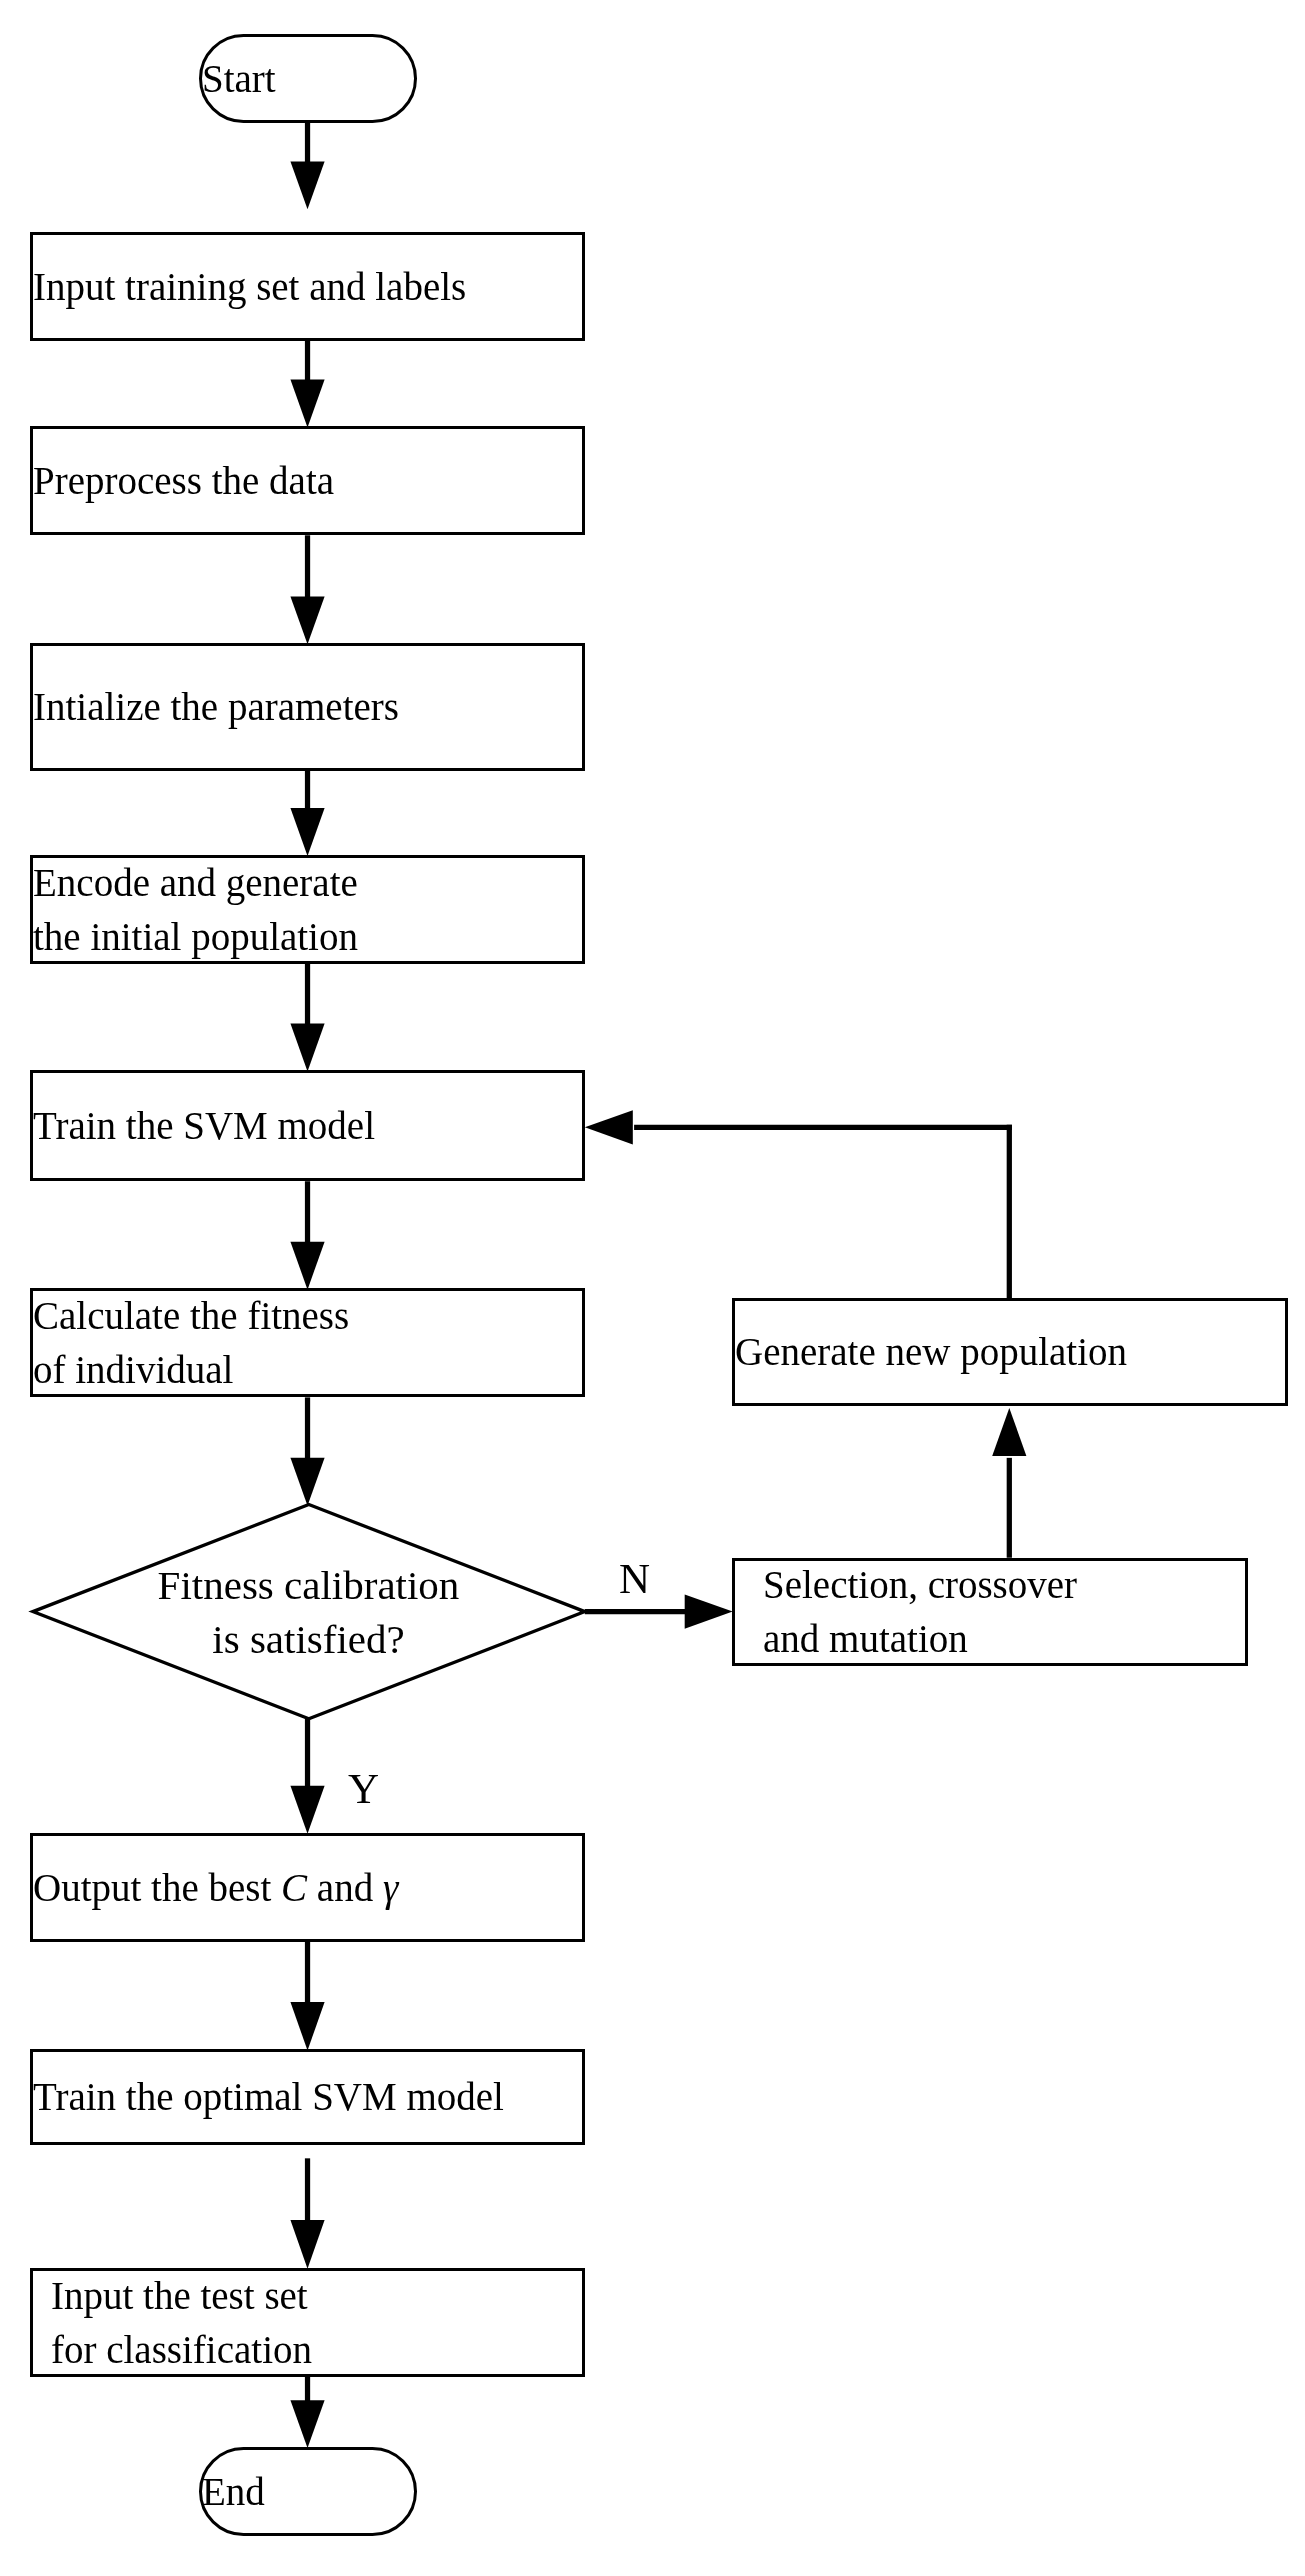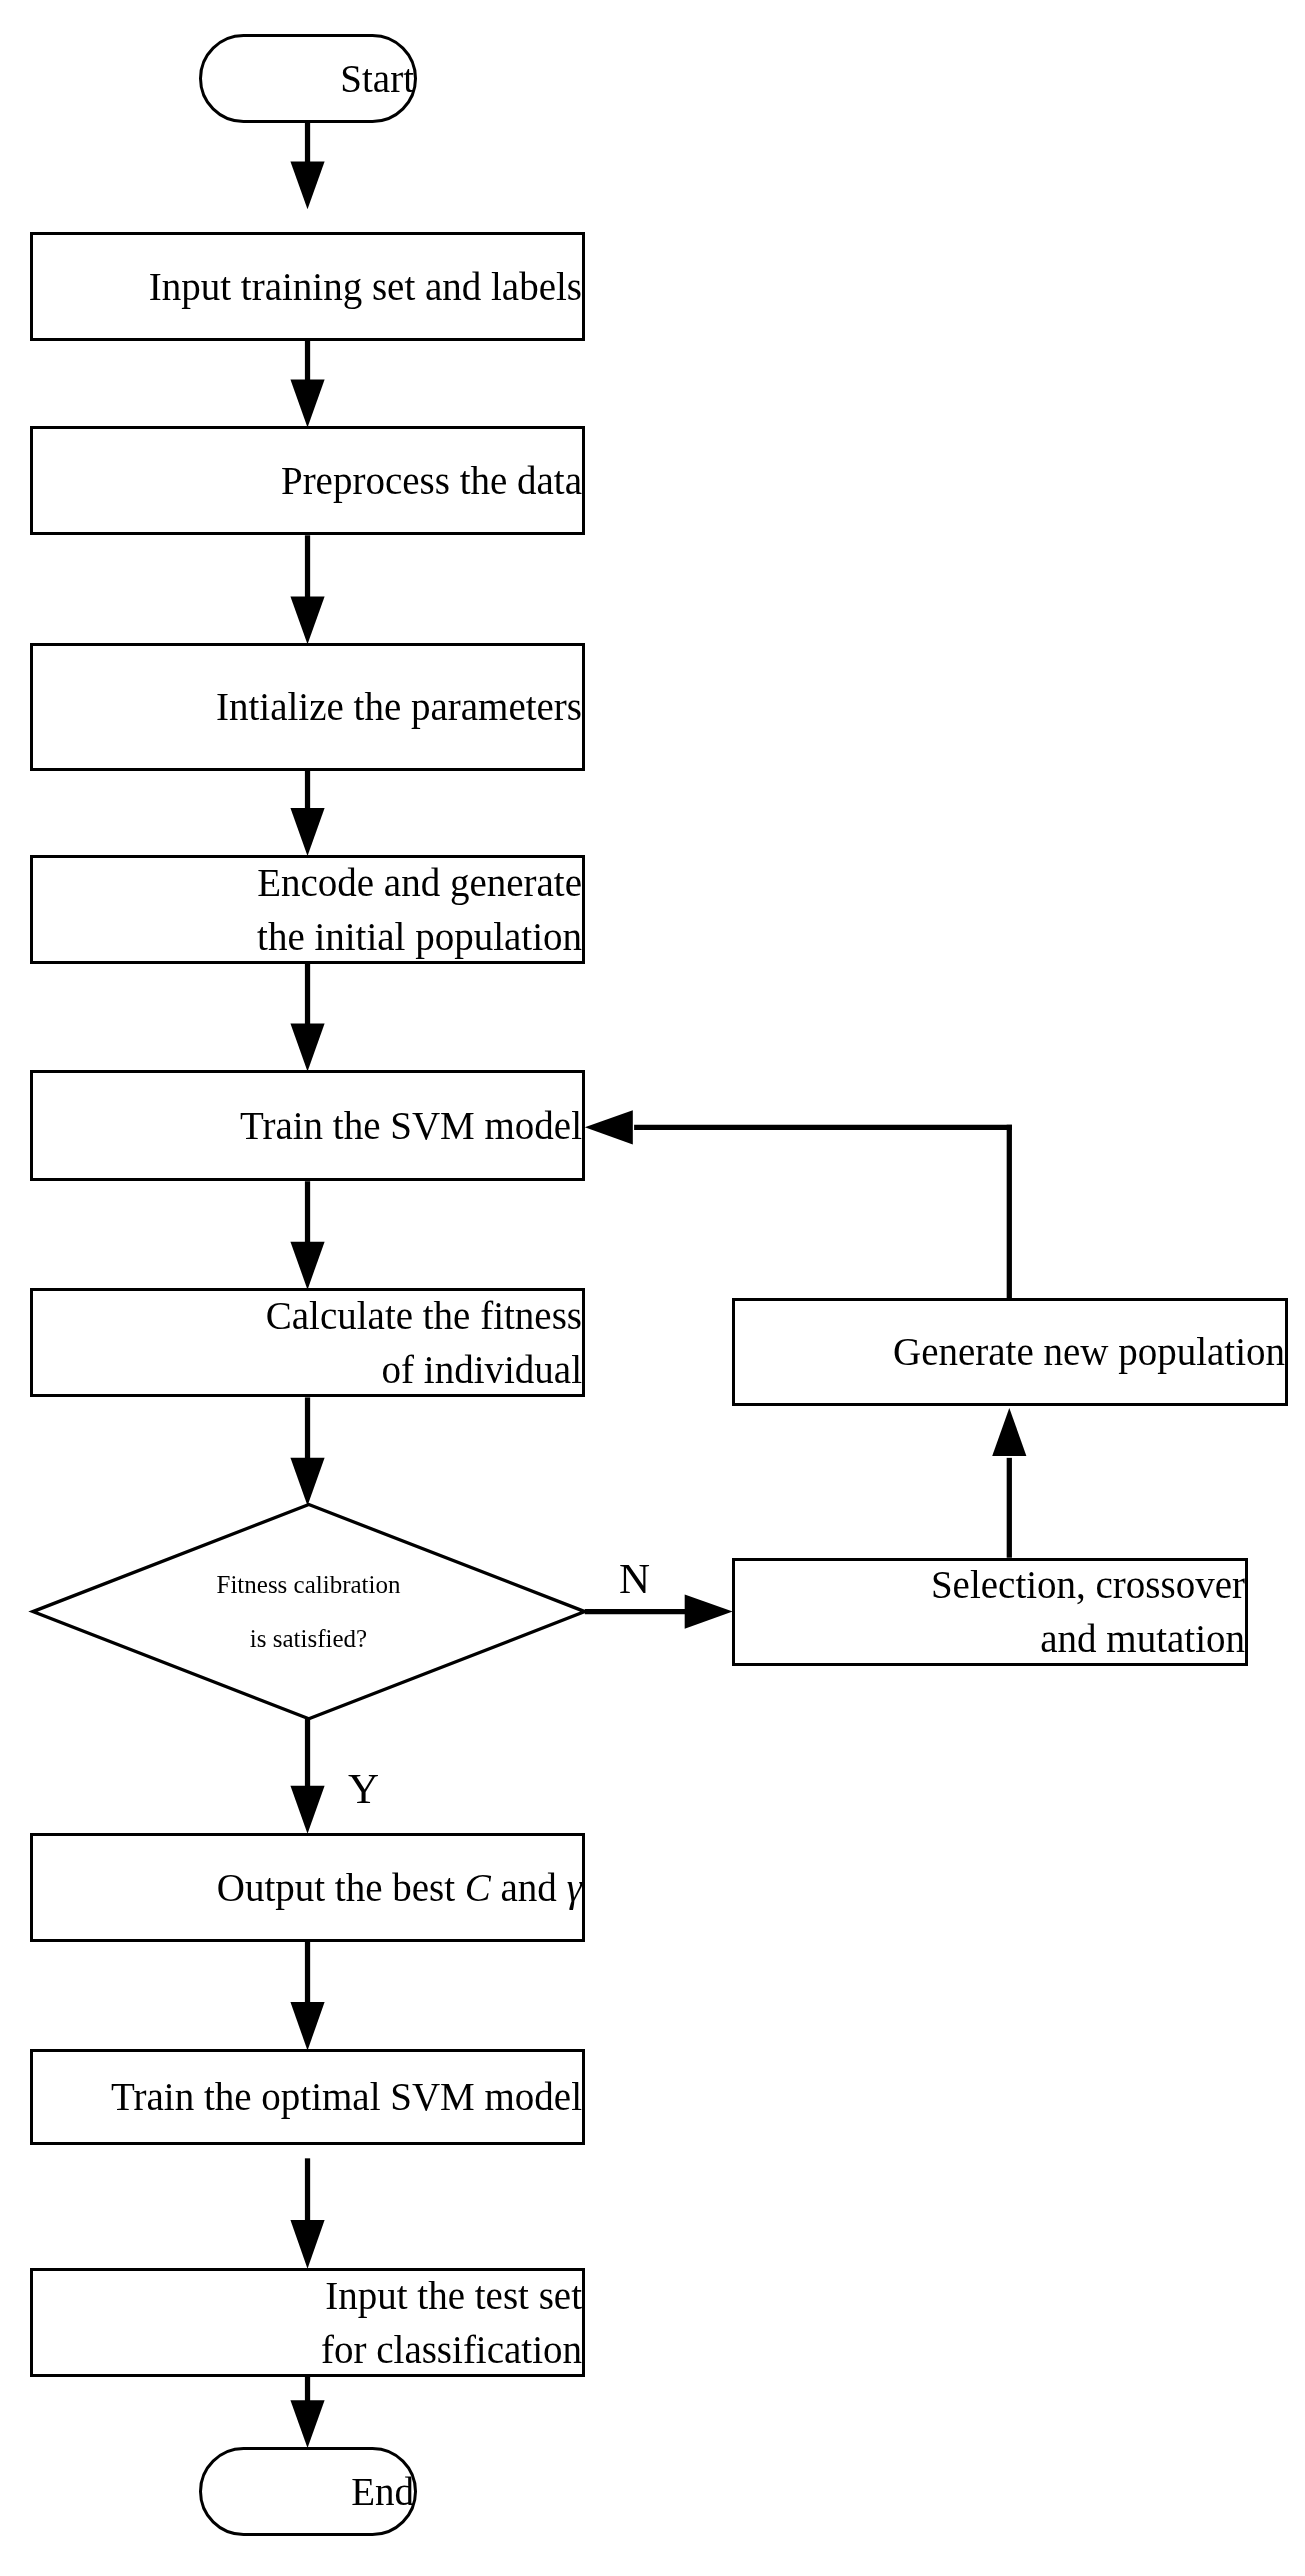--- a/index.html
+++ b/index.html
@@ -1,25 +1,25 @@
 <!DOCTYPE html>
 <html style="font-size:10.5px"><head>
 <meta charset="utf-8">
 <style>
   html,body{margin:0;padding:0;background:#ffffff;}
   .stage{position:relative;width:1305px;height:2576px;background:#ffffff;overflow:hidden;
          font-family:"Liberation Serif","DejaVu Serif",serif;color:#000;}
   .layer{position:absolute;left:0;top:0;}
   .node{position:absolute;box-sizing:border-box;background:#ffffff;border:3.3px solid #000;
-        display:flex;flex-direction:column;align-items:flex-end;justify-content:center;
+        display:flex;flex-direction:column;align-items:flex-start;justify-content:center;
         text-align:center;font-size:39px;line-height:54px;}
   .terminator{border-radius:45px;}
   .plain{position:absolute;box-sizing:border-box;display:flex;flex-direction:column;
          align-items:center;justify-content:center;text-align:center;
-         font-size:25px;line-height:54px;background:transparent;border:none;}
+         font-size:41px;line-height:54px;background:transparent;border:none;}
   .edge-label{position:absolute;font-size:43px;line-height:43px;text-align:center;}
   .var{font-style:italic;}
   svg line{stroke:#000;stroke-width:8;}
   svg polygon.head{fill:#000;stroke:none;}
   svg polygon.diamond{fill:#ffffff;stroke:#000;stroke-width:5;}
 </style>
 </head>
 <body>
 
 <div class="stage">

